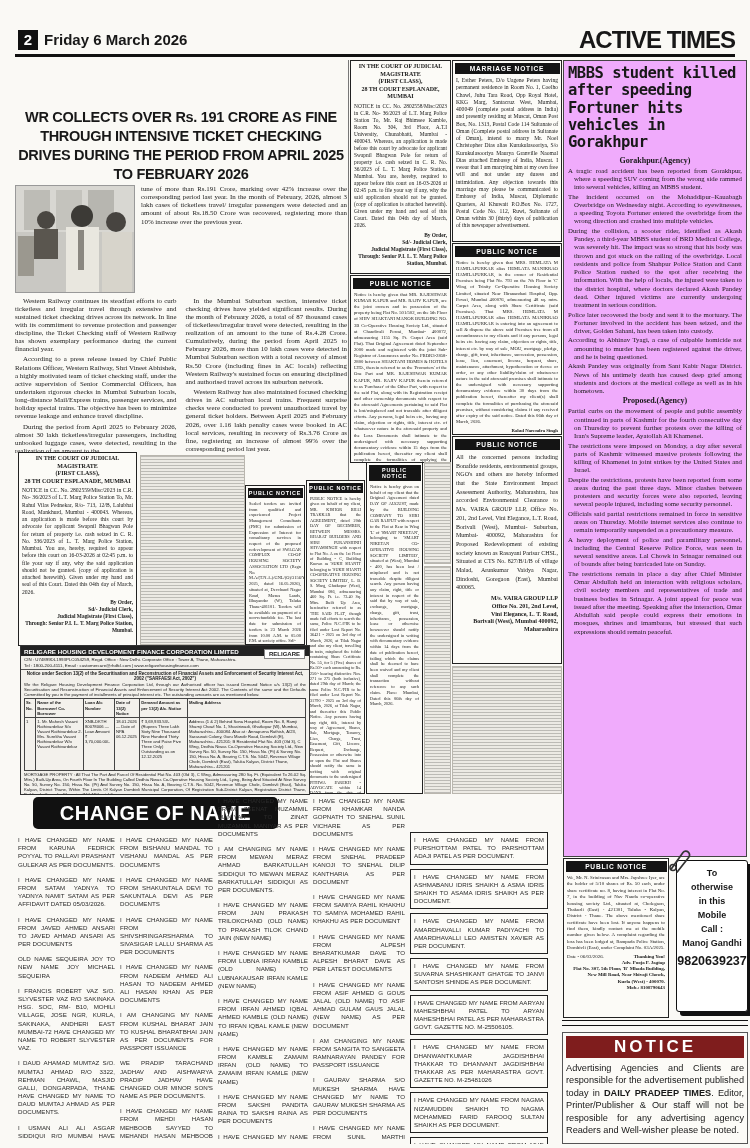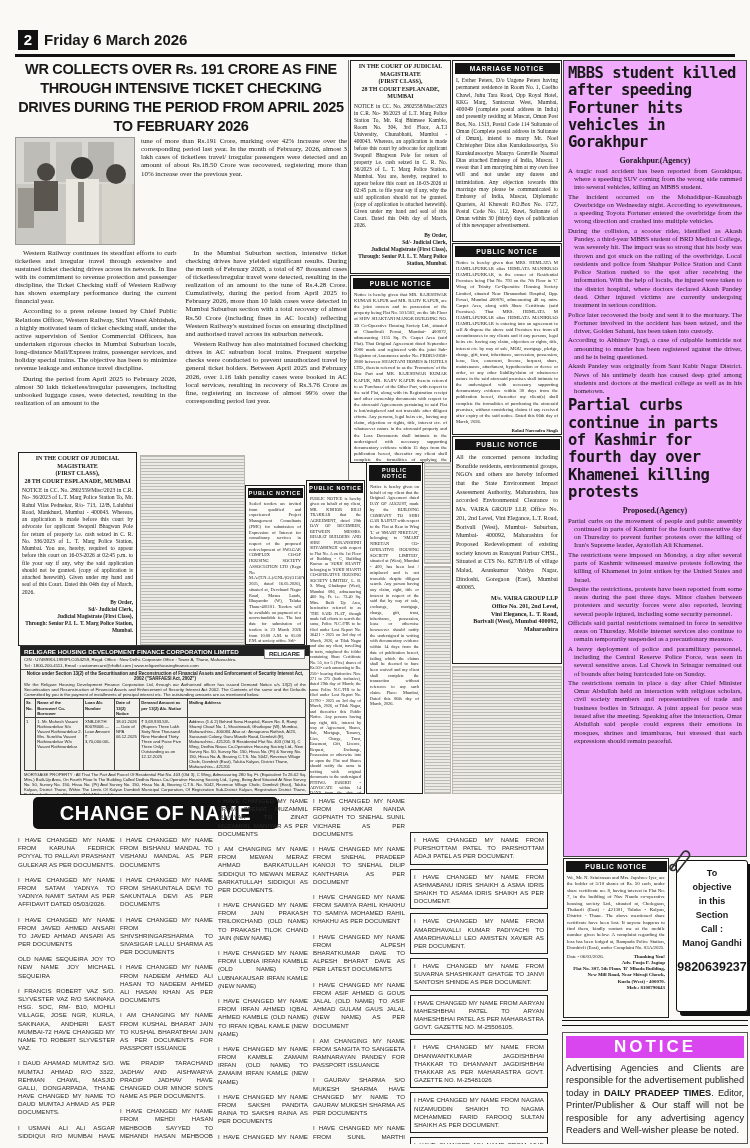--- a/index.html
+++ b/index.html
@@ -9,21 +9,21 @@
   
   .hdr-rule{position:absolute;left:15px;top:54px;width:720px;height:3px;background:#111;}
   .pageno{position:absolute;left:18px;top:30px;width:20px;height:20px;background:#111;color:#fff;
           font-family:"Liberation Sans",sans-serif;font-weight:bold;font-size:15px;text-align:center;line-height:20px;}
   .hdate{position:absolute;left:44px;top:31px;font-family:"Liberation Sans",sans-serif;font-weight:bold;font-size:15px;}
   .masthead{position:absolute;right:15px;top:26px;font-family:"Liberation Sans",sans-serif;font-weight:900;
             font-size:24px;letter-spacing:-1px;}
   
   .wr{left:15px;top:60px;width:332px;height:424px;overflow:hidden;}
   .wr-head{font-family:"Liberation Sans",sans-serif;font-weight:900;font-size:14.5px;line-height:1.32;
-           text-align:center;letter-spacing:-0.3px;}
+           text-align:center;letter-spacing:-0.3px;margin-top:48px;}
   .wr-sub{border:2px solid #111;border-radius:10px;width:252px;margin:4px auto 5px;padding:2px 8px;
           font-family:"Liberation Sans",sans-serif;font-weight:bold;font-style:italic;font-size:12px;
           text-align:center;line-height:1.25;}
   .wr-photorow{display:flex;gap:6px;}
   .wr-photo{width:118px;height:106px;flex:0 0 118px;border:1px solid #999;}
   .wr-lead{font-size:6.9px;line-height:1.2;text-align:justify;}
   .wr-cols{margin-top:4px;column-count:2;column-gap:9px;font-size:6.9px;line-height:1.18;text-align:justify;height:250px;}
   .wr-cols p{margin:0 0 2px;text-indent:8px;}
   
   .nb{border:1px solid #222;background:#fcfbf7;overflow:hidden;}
@@ -58,35 +58,36 @@
   .rart{left:563px;top:60px;width:184px;height:797px;border:1px solid #444;background:#f0abfc;overflow:hidden;padding:2px 4px;box-sizing:border-box;}
   .rart h2{font-family:"DejaVu Sans Mono",monospace;font-weight:bold;font-size:15.5px;line-height:1.12;margin:2px 0 4px;letter-spacing:-0.5px;}
   .rart .byline{font-weight:bold;font-size:8px;text-align:center;margin:1px 0 2px;}
   .rart p{margin:0 0 1px;font-size:6.8px;line-height:1.22;text-align:justify;padding-left:6px;text-indent:-6px;}
   
   .pnb{left:563px;top:858px;width:104px;height:158px;}
   .pnb .nb-body{font-size:4.9px;}
   .adv{left:676px;top:860px;width:70px;height:150px;background:#fff;border:1.5px solid #111;
        box-shadow:4px 4px 0 #111;border-radius:3px;text-align:center;font-family:"Liberation Sans",sans-serif;}
   .adv-line{font-weight:bold;font-size:9px;line-height:1.55;}
-  .adv-phone{font-weight:900;font-size:12.5px;margin-top:9px;}
+  .adv-phone{font-weight:900;font-size:12.5px;margin-top:3px;}
   .pin{position:absolute;left:-14px;top:-16px;}
   .divider{left:562px;top:1020px;width:186px;height:4px;border-top:1.5px solid #111;border-bottom:1.5px solid #111;}
   .noticebox{left:562px;top:1032px;width:186px;height:112px;border:1px solid #555;background:#fcfbf7;padding:3px;box-sizing:border-box;}
-  .noticebox .bar{background:#d946ef;color:#fff;text-align:center;font-family:"Liberation Sans",sans-serif;
+  .noticebox .bar{background:#7f1d1d;color:#fff;text-align:center;font-family:"Liberation Sans",sans-serif;
                   font-weight:900;font-size:17px;letter-spacing:3px;padding:1px 0;}
   .noticebox .txt{font-family:"Liberation Sans",sans-serif;font-size:9.2px;line-height:1.35;text-align:justify;margin-top:4px;}
 </style>
 </head>
 <body>
 
 <div class="page">
 
   <div class="pageno">2</div>
   <div class="hdate">Friday 6 March 2026</div>
+  <div class="masthead">ACTIVE TIMES</div>
   <div class="hdr-rule"></div>
 
   <div class="vrule" style="left:348px;top:60px;height:580px;"></div>
   <div class="vrule" style="left:450px;top:60px;height:400px;"></div>
 
   <div class="abs wr">
     <div class="wr-head">WR COLLECTS OVER Rs. 191 CRORE AS FINE THROUGH INTENSIVE TICKET CHECKING DRIVES DURING THE PERIOD FROM APRIL 2025 TO FEBRUARY 2026</div>
     <div class="wr-photorow">
       <div class="wr-photo">
         <svg width="118" height="106" viewBox="0 0 118 106">
@@ -293,21 +294,20 @@
     <div class="byline">Gorakhpur.(Agency)</div>
     <div>
 
     <p>A tragic road accident has been reported from Gorakhpur, where a speeding SUV coming from the wrong side rammed into several vehicles, killing an MBBS student.</p>
         <p>The incident occurred on the Mohaddipur–Kauabagh Overbridge on Wednesday night. According to eyewitnesses, a speeding Toyota Fortuner entered the overbridge from the wrong direction and crashed into multiple vehicles.</p>
         <p>During the collision, a scooter rider, identified as Akash Pandey, a third-year MBBS student of BRD Medical College, was severely hit. The impact was so strong that his body was thrown and got stuck on the railing of the overbridge. Local residents and police from Shahpur Police Station and Cantt Police Station rushed to the spot after receiving the information. With the help of locals, the injured were taken to the district hospital, where doctors declared Akash Pandey dead. Other injured victims are currently undergoing treatment in serious condition.</p>
         <p>Police later recovered the body and sent it to the mortuary. The Fortuner involved in the accident has been seized, and the driver, Golden Sahani, has been taken into custody.</p>
         <p>According to Abhinav Tyagi, a case of culpable homicide not amounting to murder has been registered against the driver, and he is being questioned.</p>
         <p>Akash Pandey was originally from Sant Kabir Nagar District. News of his untimely death has caused deep grief among students and doctors at the medical college as well as in his hometown.</p>
       </div>
-    <h2>Partial curbs continue in parts of Kashmir for fourth day over Khamenei killing protests</h2>
     <div class="byline">Proposed.(Agency)</div>
     <div>
 
     <p>Partial curbs on the movement of people and public assembly continued in parts of Kashmir for the fourth consecutive day on Thursday to prevent further protests over the killing of Iran's Supreme leader, Ayatollah Ali Khamenei.</p>
         <p>The restrictions were imposed on Monday, a day after several parts of Kashmir witnessed massive protests following the killing of Khamenei in joint strikes by the United States and Israel.</p>
         <p>Despite the restrictions, protests have been reported from some areas during the past three days. Minor clashes between protesters and security forces were also reported, leaving several people injured, including some security personnel.</p>
         <p>Officials said partial restrictions remained in force in sensitive areas on Thursday. Mobile internet services also continue to remain temporarily suspended as a precautionary measure.</p>
         <p>A heavy deployment of police and paramilitary personnel, including the Central Reserve Police Force, was seen in several sensitive areas. Lal Chowk in Srinagar remained out of bounds after being barricaded late on Sunday.</p>
         <p>The restrictions remain in place a day after Chief Minister Omar Abdullah held an interaction with religious scholars, civil society members and representatives of trade and business bodies in Srinagar. A joint appeal for peace was issued after the meeting. Speaking after the interaction, Omar Abdullah said people could express their emotions in mosques, shrines and imambaras, but stressed that such expressions should remain peaceful.</p>
       </div>
@@ -330,23 +330,23 @@
   <div class="abs adv">
     <span class="pin">
       <svg width="30" height="30" viewBox="0 0 24 24">
         <path d="M6 20 L16 6 a3 3 0 0 1 4.5 4 L11 22" fill="none" stroke="#333" stroke-width="1.4"></path>
         <circle cx="8" cy="18" r="2.4" fill="none" stroke="#333" stroke-width="1.2"></circle>
       </svg>
     </span>
     <div style="padding-top:6px;">
 
     <div class="adv-line">To</div>
-        <div class="adv-line">objective</div>
+        <div class="adv-line">otherwise</div>
         <div class="adv-line">in this</div>
-        <div class="adv-line">Section</div>
+        <div class="adv-line">Mobile</div>
         <div class="adv-line">Call :</div>
         <div class="adv-line">Manoj Gandhi</div>
       </div>
     <div class="adv-phone">9820639237</div>
   </div>
 
   <div class="abs divider"></div>
   <div class="abs noticebox">
     <div class="bar">NOTICE</div>
     <div class="txt">

